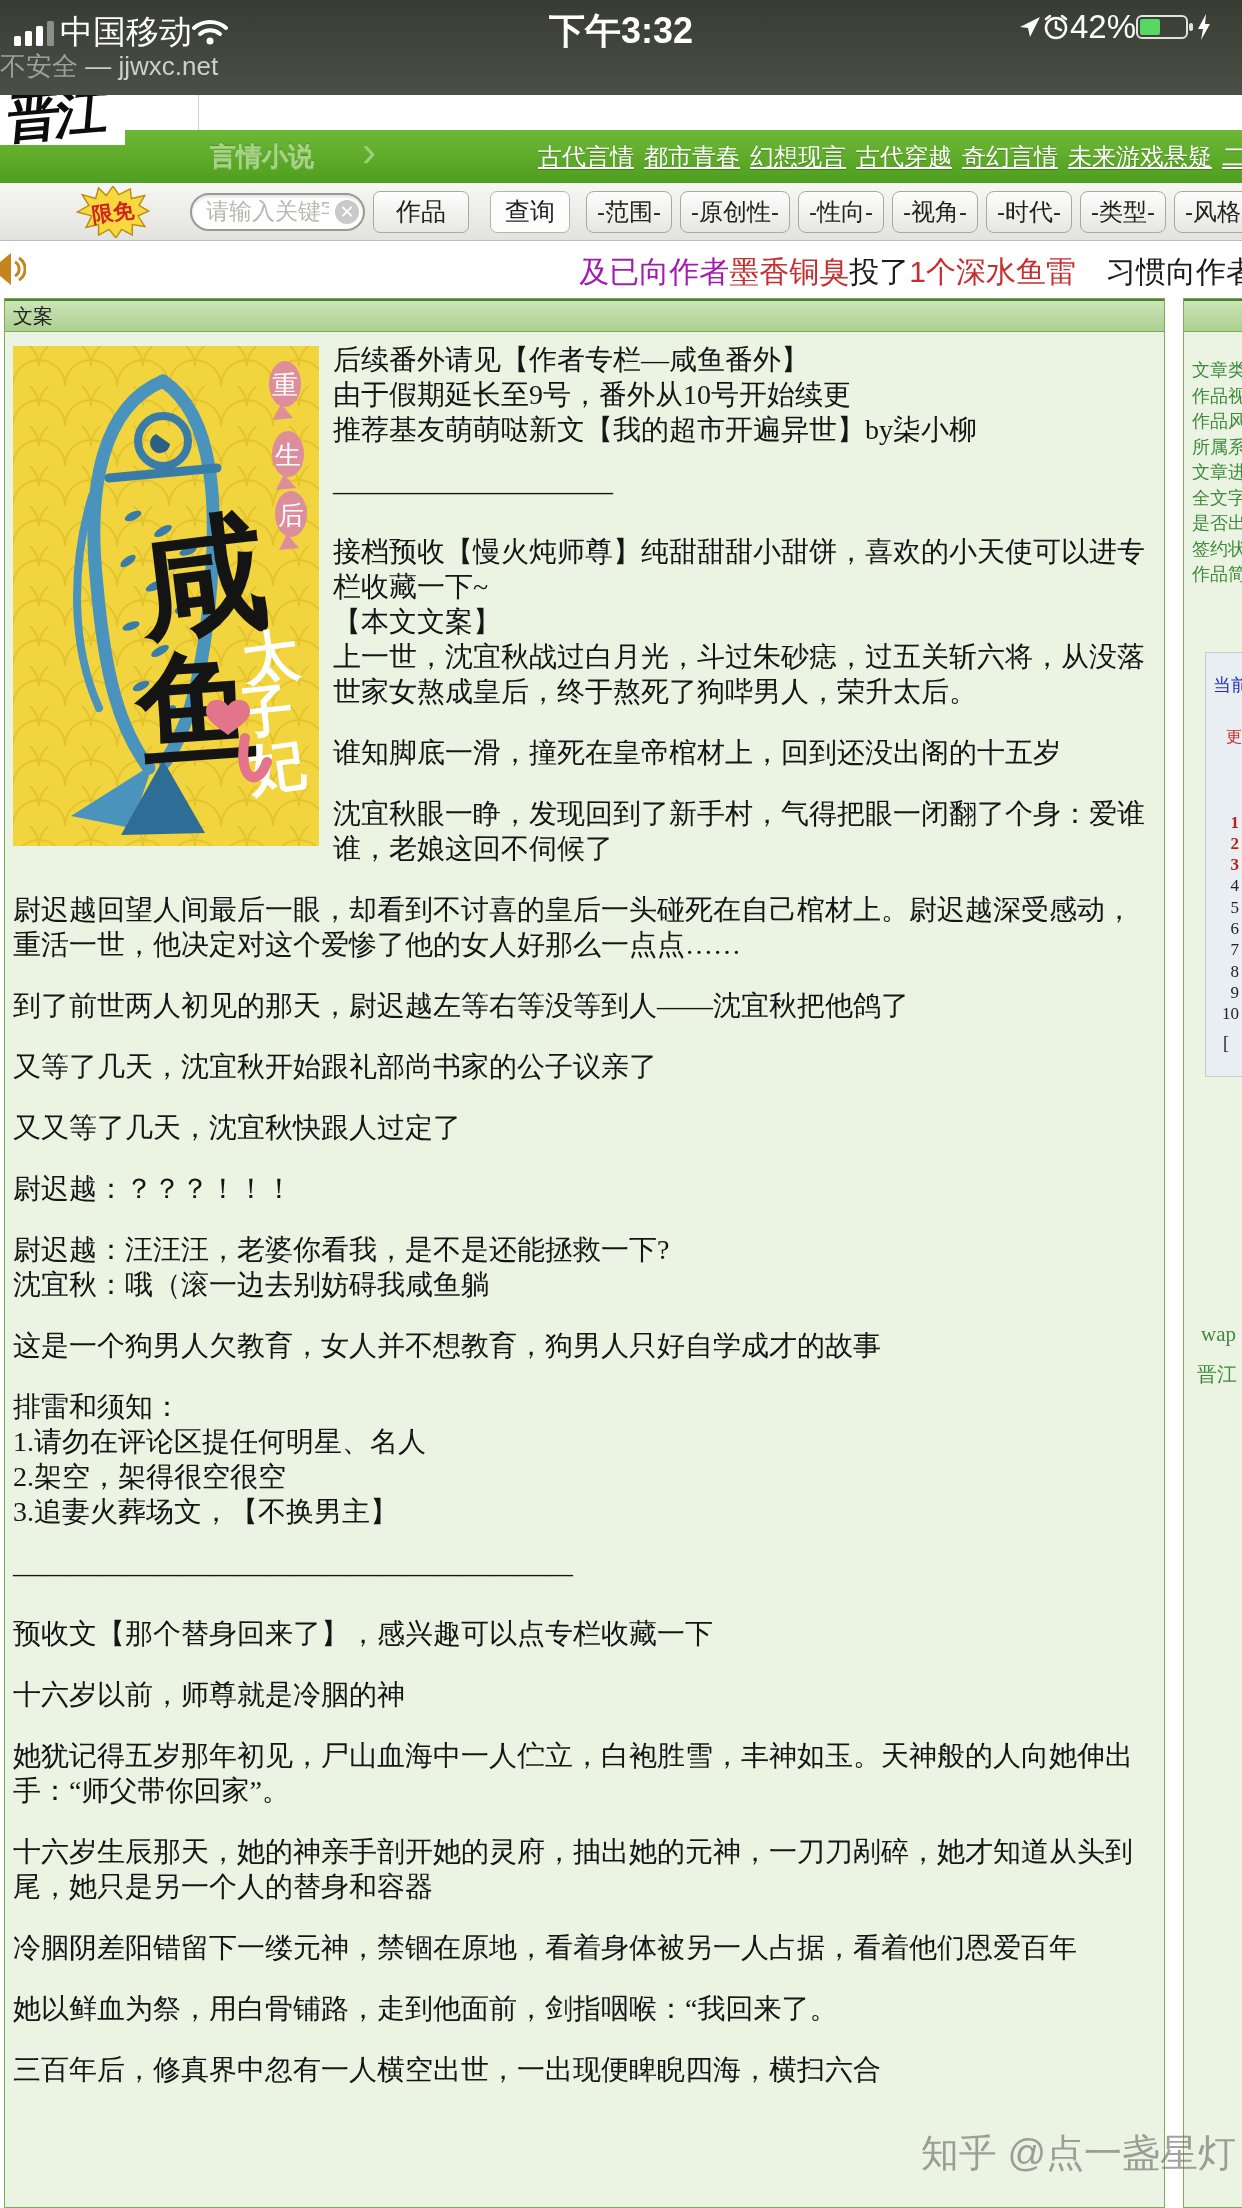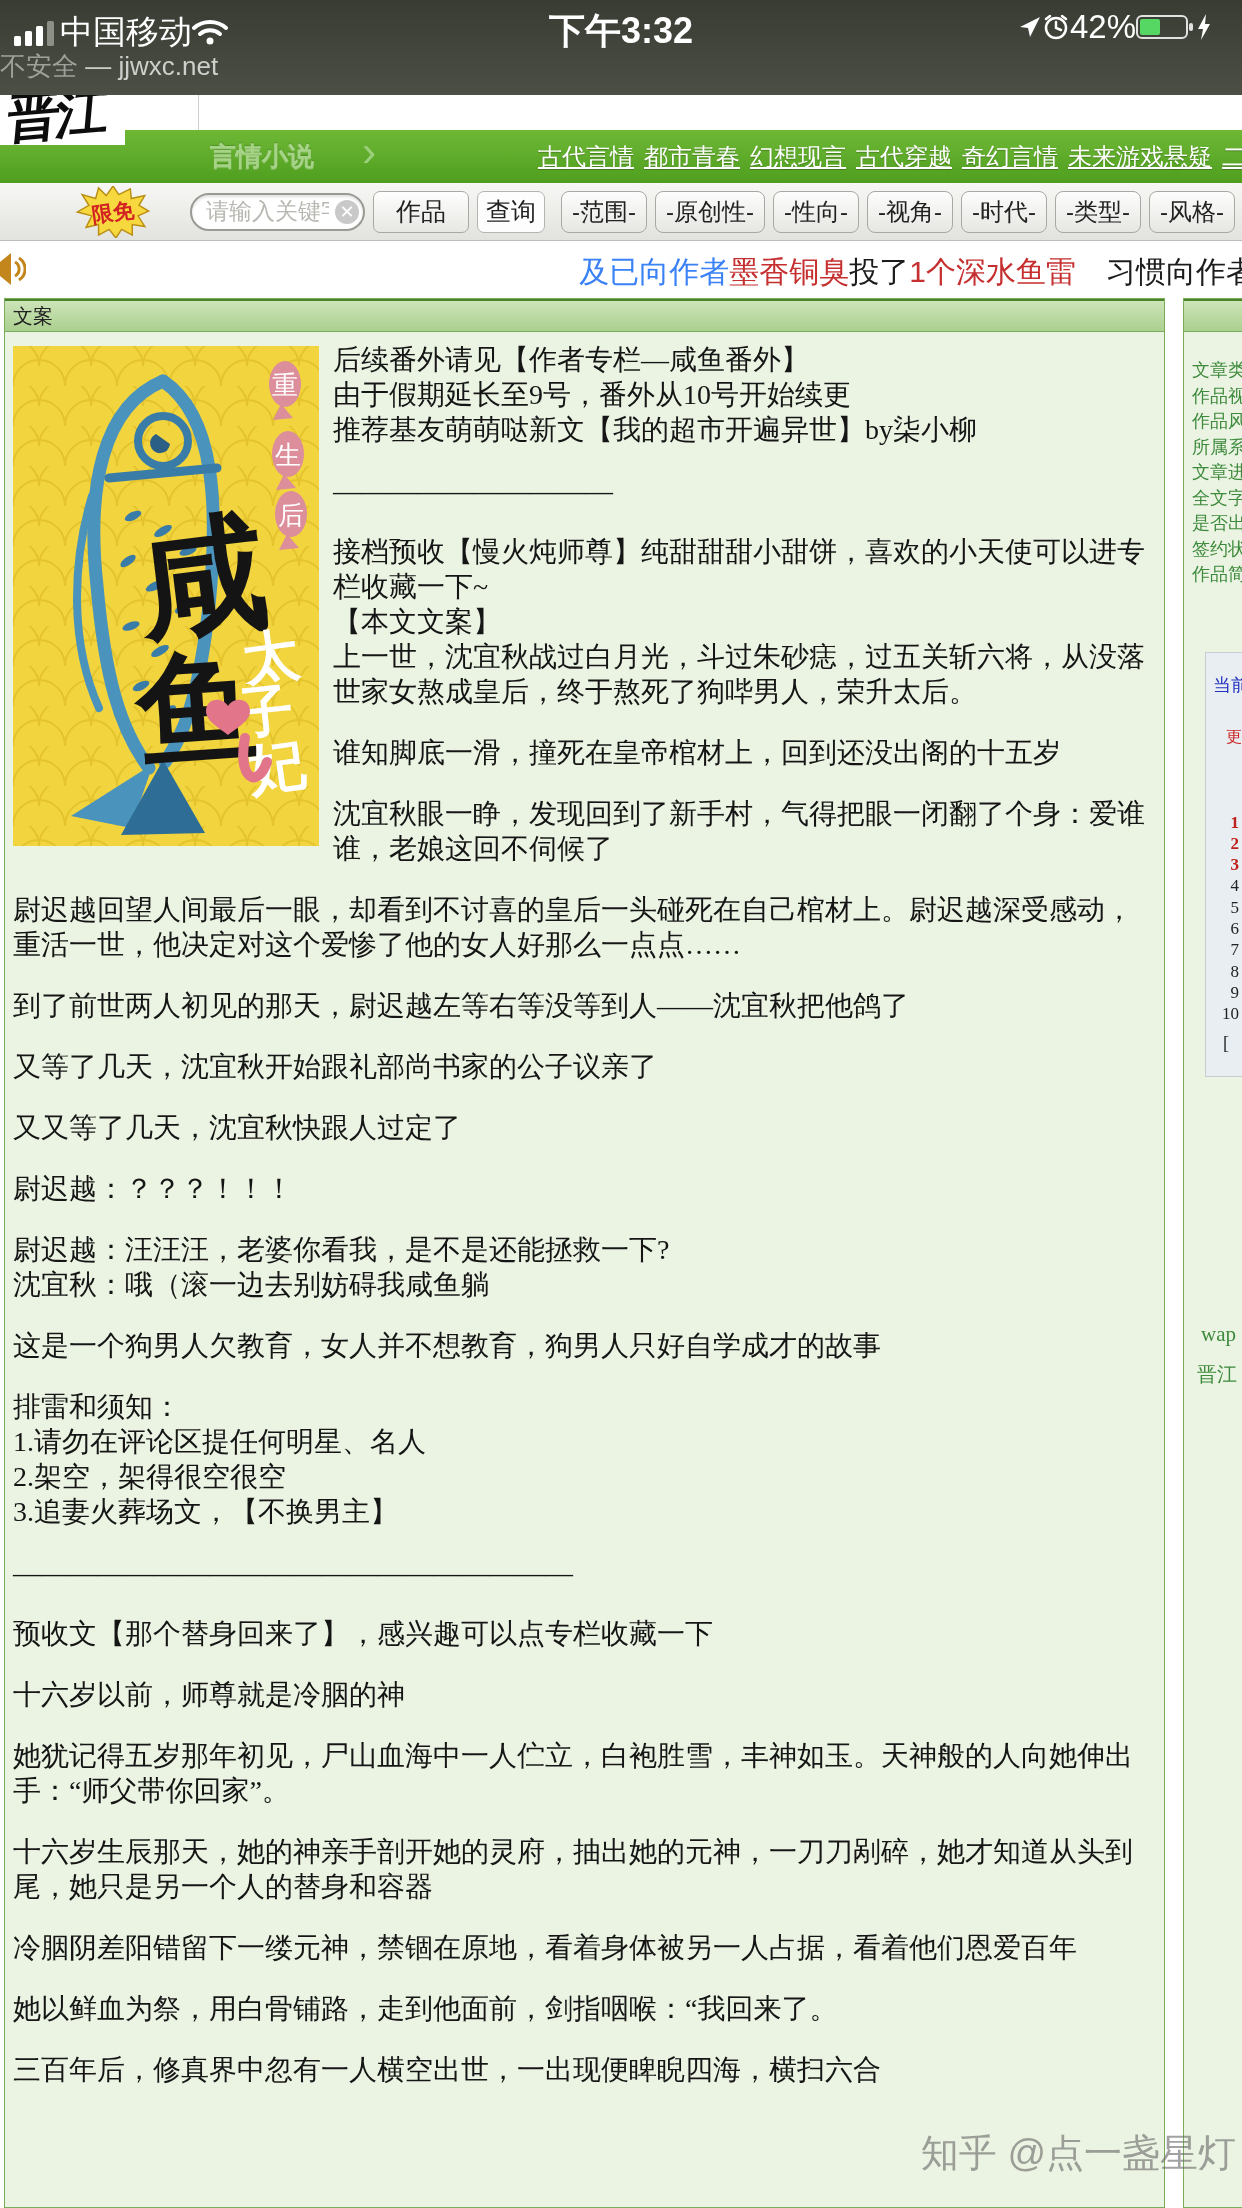--- a/index.html
+++ b/index.html
@@ -35,21 +35,21 @@
   .promo{margin-left:76px;flex:0 0 auto;}
   .sinput{position:relative;margin-left:40px;flex:0 0 auto;}
   .sinput input{width:175px;height:38px;border:2px solid #9a9a94;border-radius:20px;background:#fff;
                 box-shadow:inset 0 2px 3px rgba(0,0,0,.12);padding:0 34px 0 14px;font-size:23px;color:#444;outline:none;box-sizing:border-box;}
   .sinput input::placeholder{color:#b8b8b2;}
   .clear-x{position:absolute;right:6px;top:7px;width:24px;height:24px;border-radius:50%;background:#c9c9c9;
            color:#fff;font-size:18px;line-height:24px;text-align:center;}
   .btn{height:42px;border:1px solid #a9a9a3;border-radius:7px;background:linear-gradient(#fefefe,#e7e7e3);
        font-size:25px;color:#222;display:flex;align-items:center;justify-content:center;flex:0 0 auto;box-sizing:border-box;}
   .btn-work{width:96px;margin-left:8px;}
-  .btn-query{width:68px;margin-left:8px;background:#fdfdfd;border-color:#b5b5b0;}
+  .btn-query{width:80px;margin-left:21px;background:#fdfdfd;border-color:#b5b5b0;}
   .filters{display:flex;gap:8px;margin-left:16px;flex:0 0 auto;}
   .filter{height:42px;padding:0 10px;min-width:70px;border:1px solid #a9a9a3;border-radius:8px;
           background:linear-gradient(#fdfdfd,#e6e6e2);font-size:24px;color:#222;
           display:flex;align-items:center;justify-content:center;box-sizing:border-box;white-space:nowrap;}
   
   .noticerow{position:absolute;left:0;top:240px;width:1242px;height:58px;background:#fff;overflow:hidden;}
   .speaker{position:absolute;left:-10px;top:10px;}
   .marquee{position:absolute;right:-14px;top:12px;white-space:nowrap;font-size:30px;}
   
   .main-col{position:absolute;left:4px;top:298px;width:1161px;height:1910px;box-sizing:border-box;
@@ -132,21 +132,21 @@
   </div>
 
   <div class="noticerow">
     <svg class="speaker" width="36" height="38" viewBox="0 0 36 38">
       <polygon points="0,12 10,12 21,3 21,35 10,26 0,26" fill="#c2861c"></polygon>
       <path d="M25,12 a8,8 0 0 1 0,14" fill="none" stroke="#c2861c" stroke-width="3"></path>
       <path d="M29,8 a13,13 0 0 1 0,22" fill="none" stroke="#c2861c" stroke-width="3"></path>
     </svg>
     <span class="marquee">
       
-    <span style="color:#3b82f6">及已向作者</span><span style="color:#c62f2f">墨香铜臭</span><span style="color:#1c1c1c">投了</span><span style="color:#c62f2f">1个深水鱼雷</span><span style="color:#1c1c1c">　习惯向作者</span></span>
+    <span style="color:#a21caf">及已向作者</span><span style="color:#c62f2f">墨香铜臭</span><span style="color:#1c1c1c">投了</span><span style="color:#c62f2f">1个深水鱼雷</span><span style="color:#1c1c1c">　习惯向作者</span></span>
   </div>
 
   <div class="main-col">
     <div class="tabbar">
       <span>文案</span>
     </div>
     <div class="bodytext">
 
       <svg class="cover" viewBox="0 0 306 500">
         <defs>

